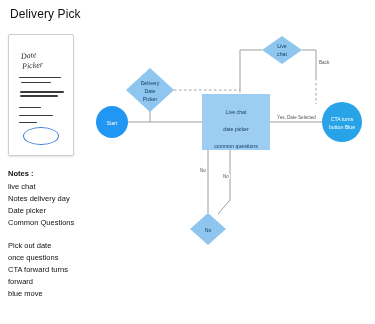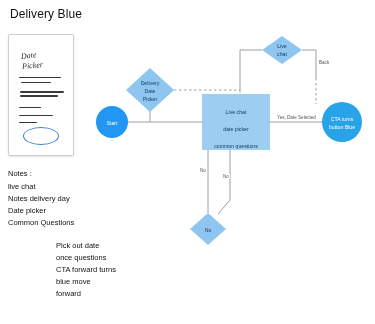--- a/index.html
+++ b/index.html
@@ -27,40 +27,40 @@
   }
   #sketch-oval{
     position:absolute;left:14px;top:92px;width:34px;height:16px;
     border:1.2px solid #3f7fd0;border-radius:50%;
   }
   
   #notes{
     position:absolute;left:8px;top:168px;width:120px;
     font-size:7.5px;line-height:12px;color:#111;
   }
-  #notes .notes-head{font-weight:normal;margin-bottom:1px;}
+  #notes .notes-head{font-weight:bold;margin-bottom:1px;}
   #notes .note-line{white-space:nowrap;}
-  #notes .block2{margin-top:11px;margin-left:48px;}
+  #notes .block2{margin-top:11px;}
   
   #diagram{position:absolute;left:90px;top:28px;width:285px;height:230px;}
   svg{position:absolute;left:0;top:0;}
   .node-label{
     position:absolute;text-align:center;pointer-events:none;
     font-size:5.2px;line-height:8px;color:#123a5e;
   }
   .node-label.white{color:#ffffff;}
   .edge-label{
     position:absolute;font-size:4.6px;color:#555;
     background:#ffffff;padding:0 1px;white-space:nowrap;
   }
 </style>
 </head>
 <body>
 
-<div id="page-title">Delivery Blue</div>
+<div id="page-title">Delivery Pick</div>
 
 <div id="sketch-card">
   <div class="sk-word" style="left:12px;top:16px;transform:rotate(-7deg);">Date</div>
   <div class="sk-word" style="left:13px;top:26px;transform:rotate(-5deg);">Picker</div>
   <div class="sk sk-line" style="left:10px;top:42px;width:42px;"></div>
   <div class="sk sk-line" style="left:12px;top:47px;width:30px;"></div>
   <div class="sk sk-line" style="left:11px;top:56px;width:44px;height:2px;"></div>
   <div class="sk sk-line" style="left:11px;top:60px;width:38px;height:2px;"></div>
   <div class="sk sk-line" style="left:10px;top:72px;width:22px;"></div>
   <div class="sk sk-line" style="left:10px;top:80px;width:34px;"></div>
@@ -71,22 +71,22 @@
 <div id="notes">
   <div class="notes-head">Notes :</div>
   <div class="note-line">live chat</div>
   <div class="note-line">Notes delivery day</div>
   <div class="note-line">Date picker</div>
   <div class="note-line">Common Questions</div>
   <div class="block2">
     <div class="note-line">Pick out date</div>
     <div class="note-line">once questions</div>
     <div class="note-line">CTA forward turns</div>
+    <div class="note-line">forward</div>
     <div class="note-line">blue move</div>
-    <div class="note-line">forward</div>
   </div>
 </div>
 
 <div id="diagram">
   <svg width="285" height="230" viewBox="0 0 285 230">
 
     <g stroke="#9e9e9e" stroke-width="1" fill="none">
 
       <line x1="38" y1="94" x2="112" y2="94"></line>
 

